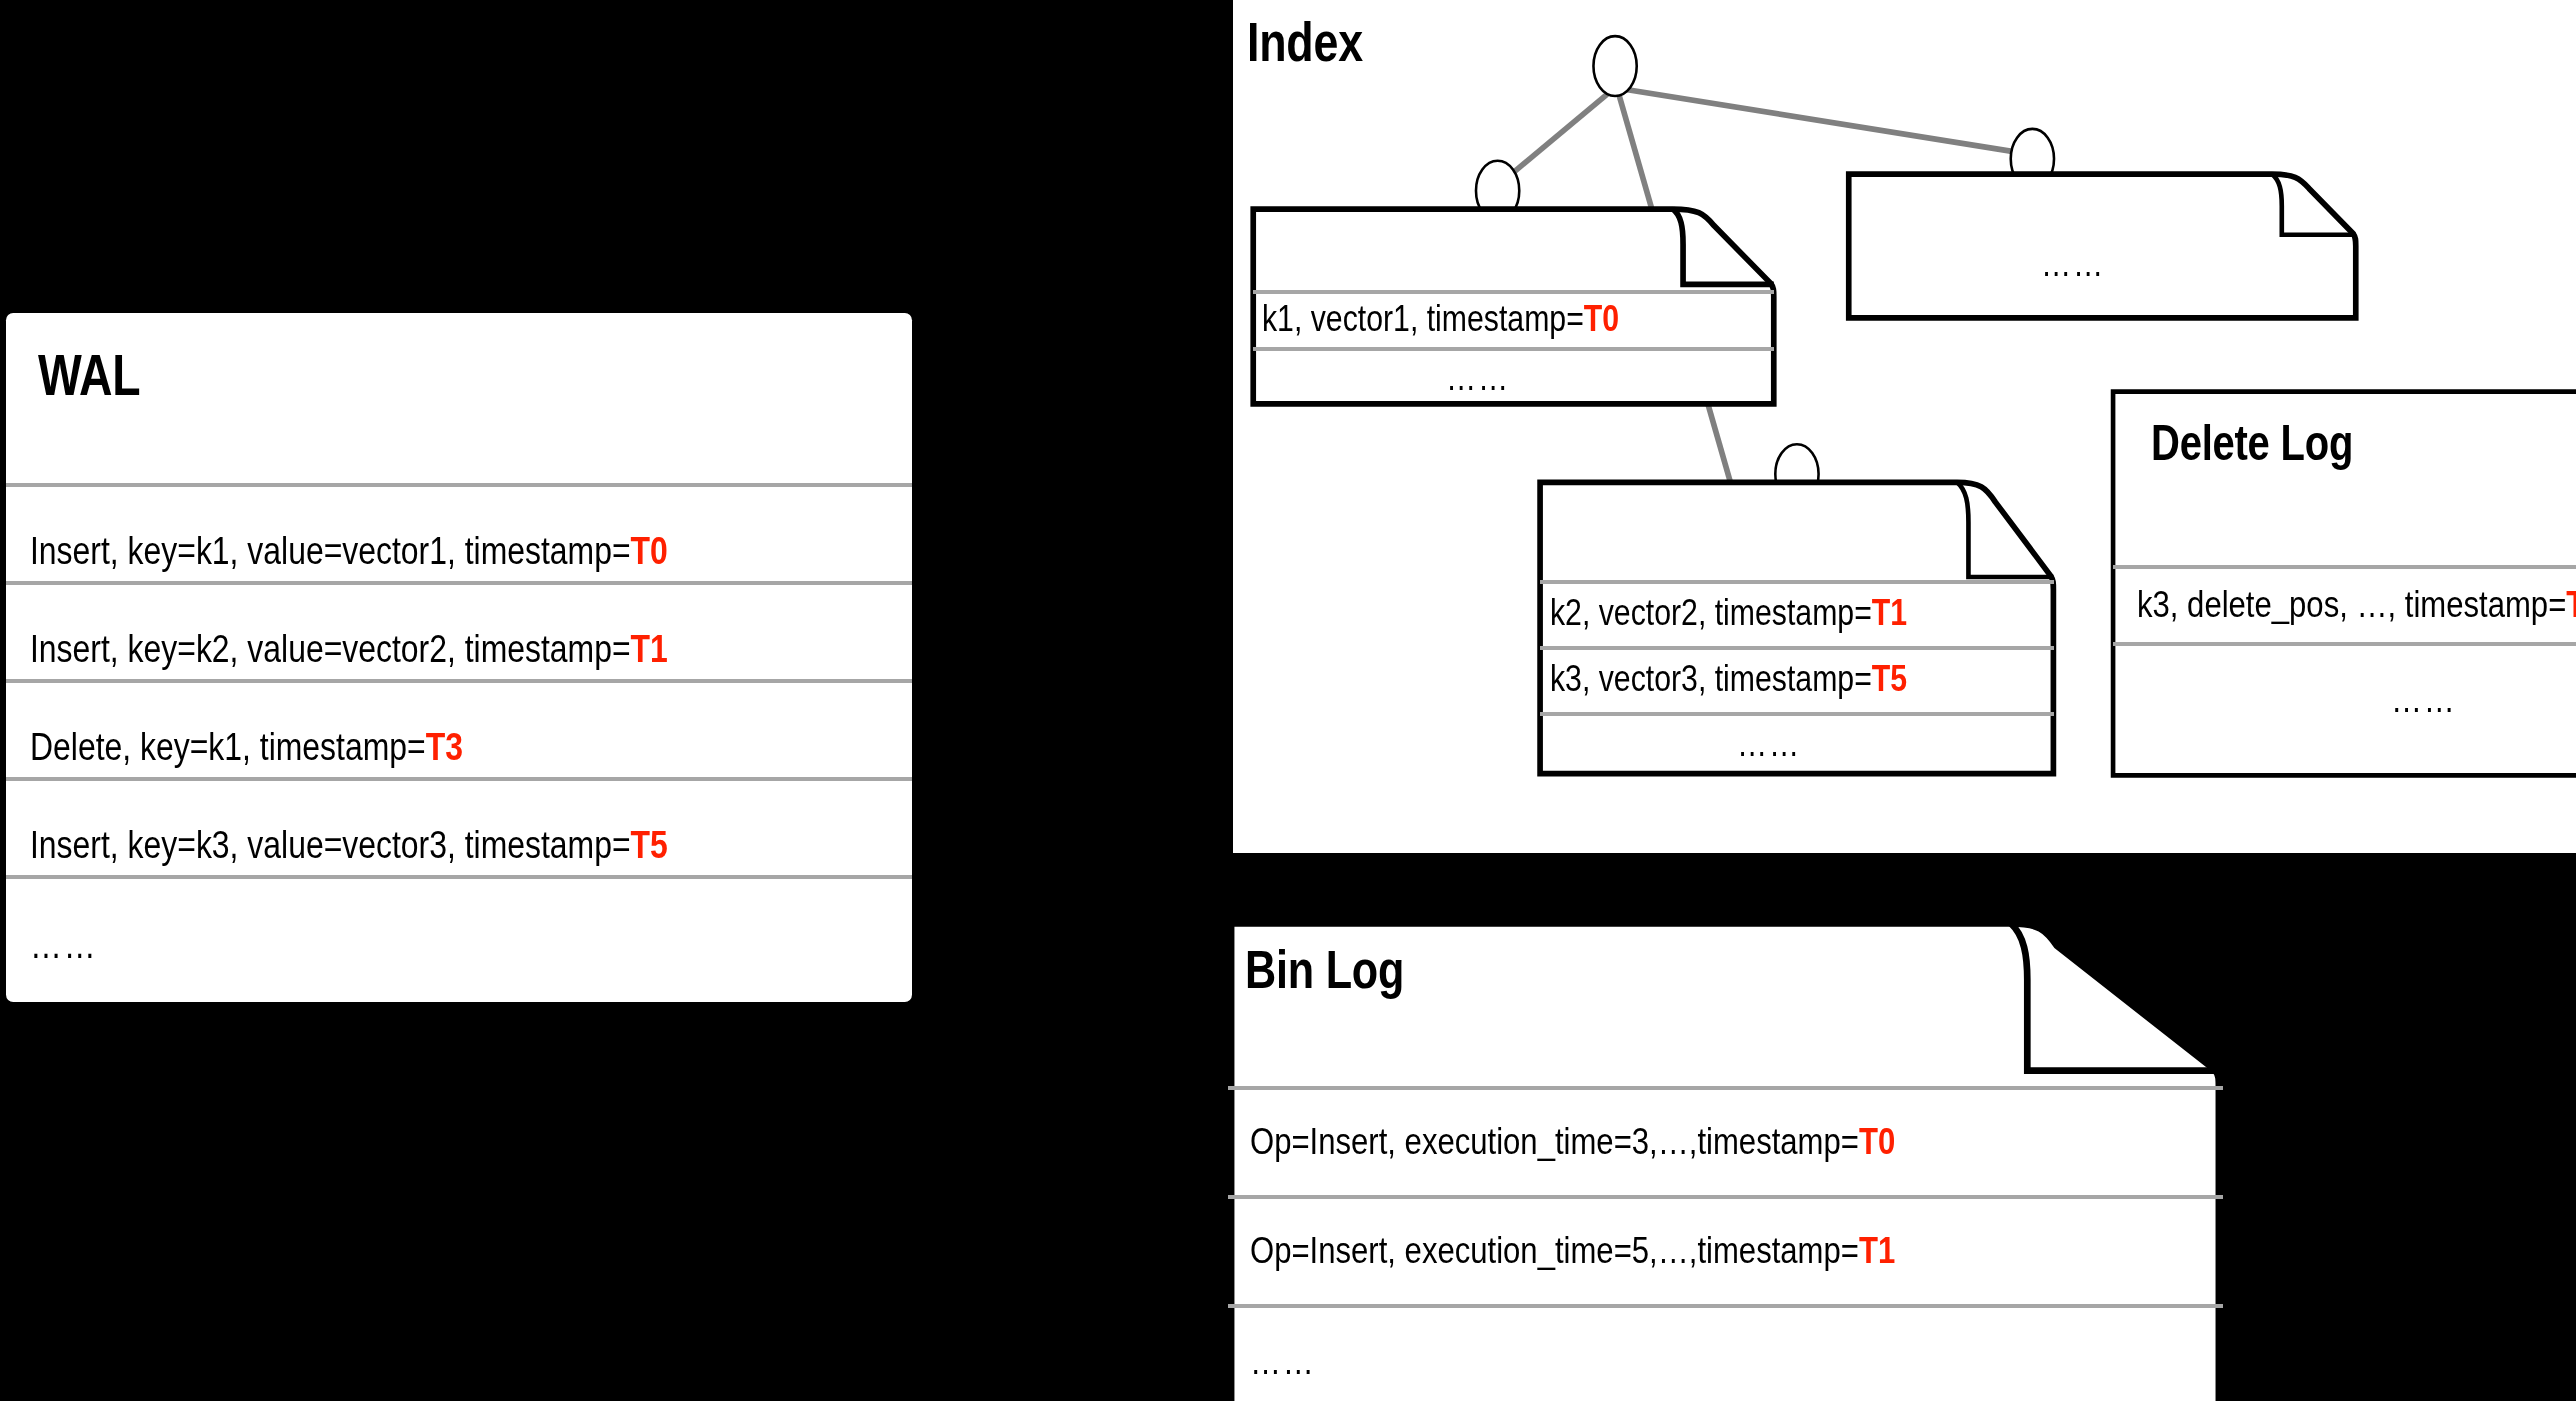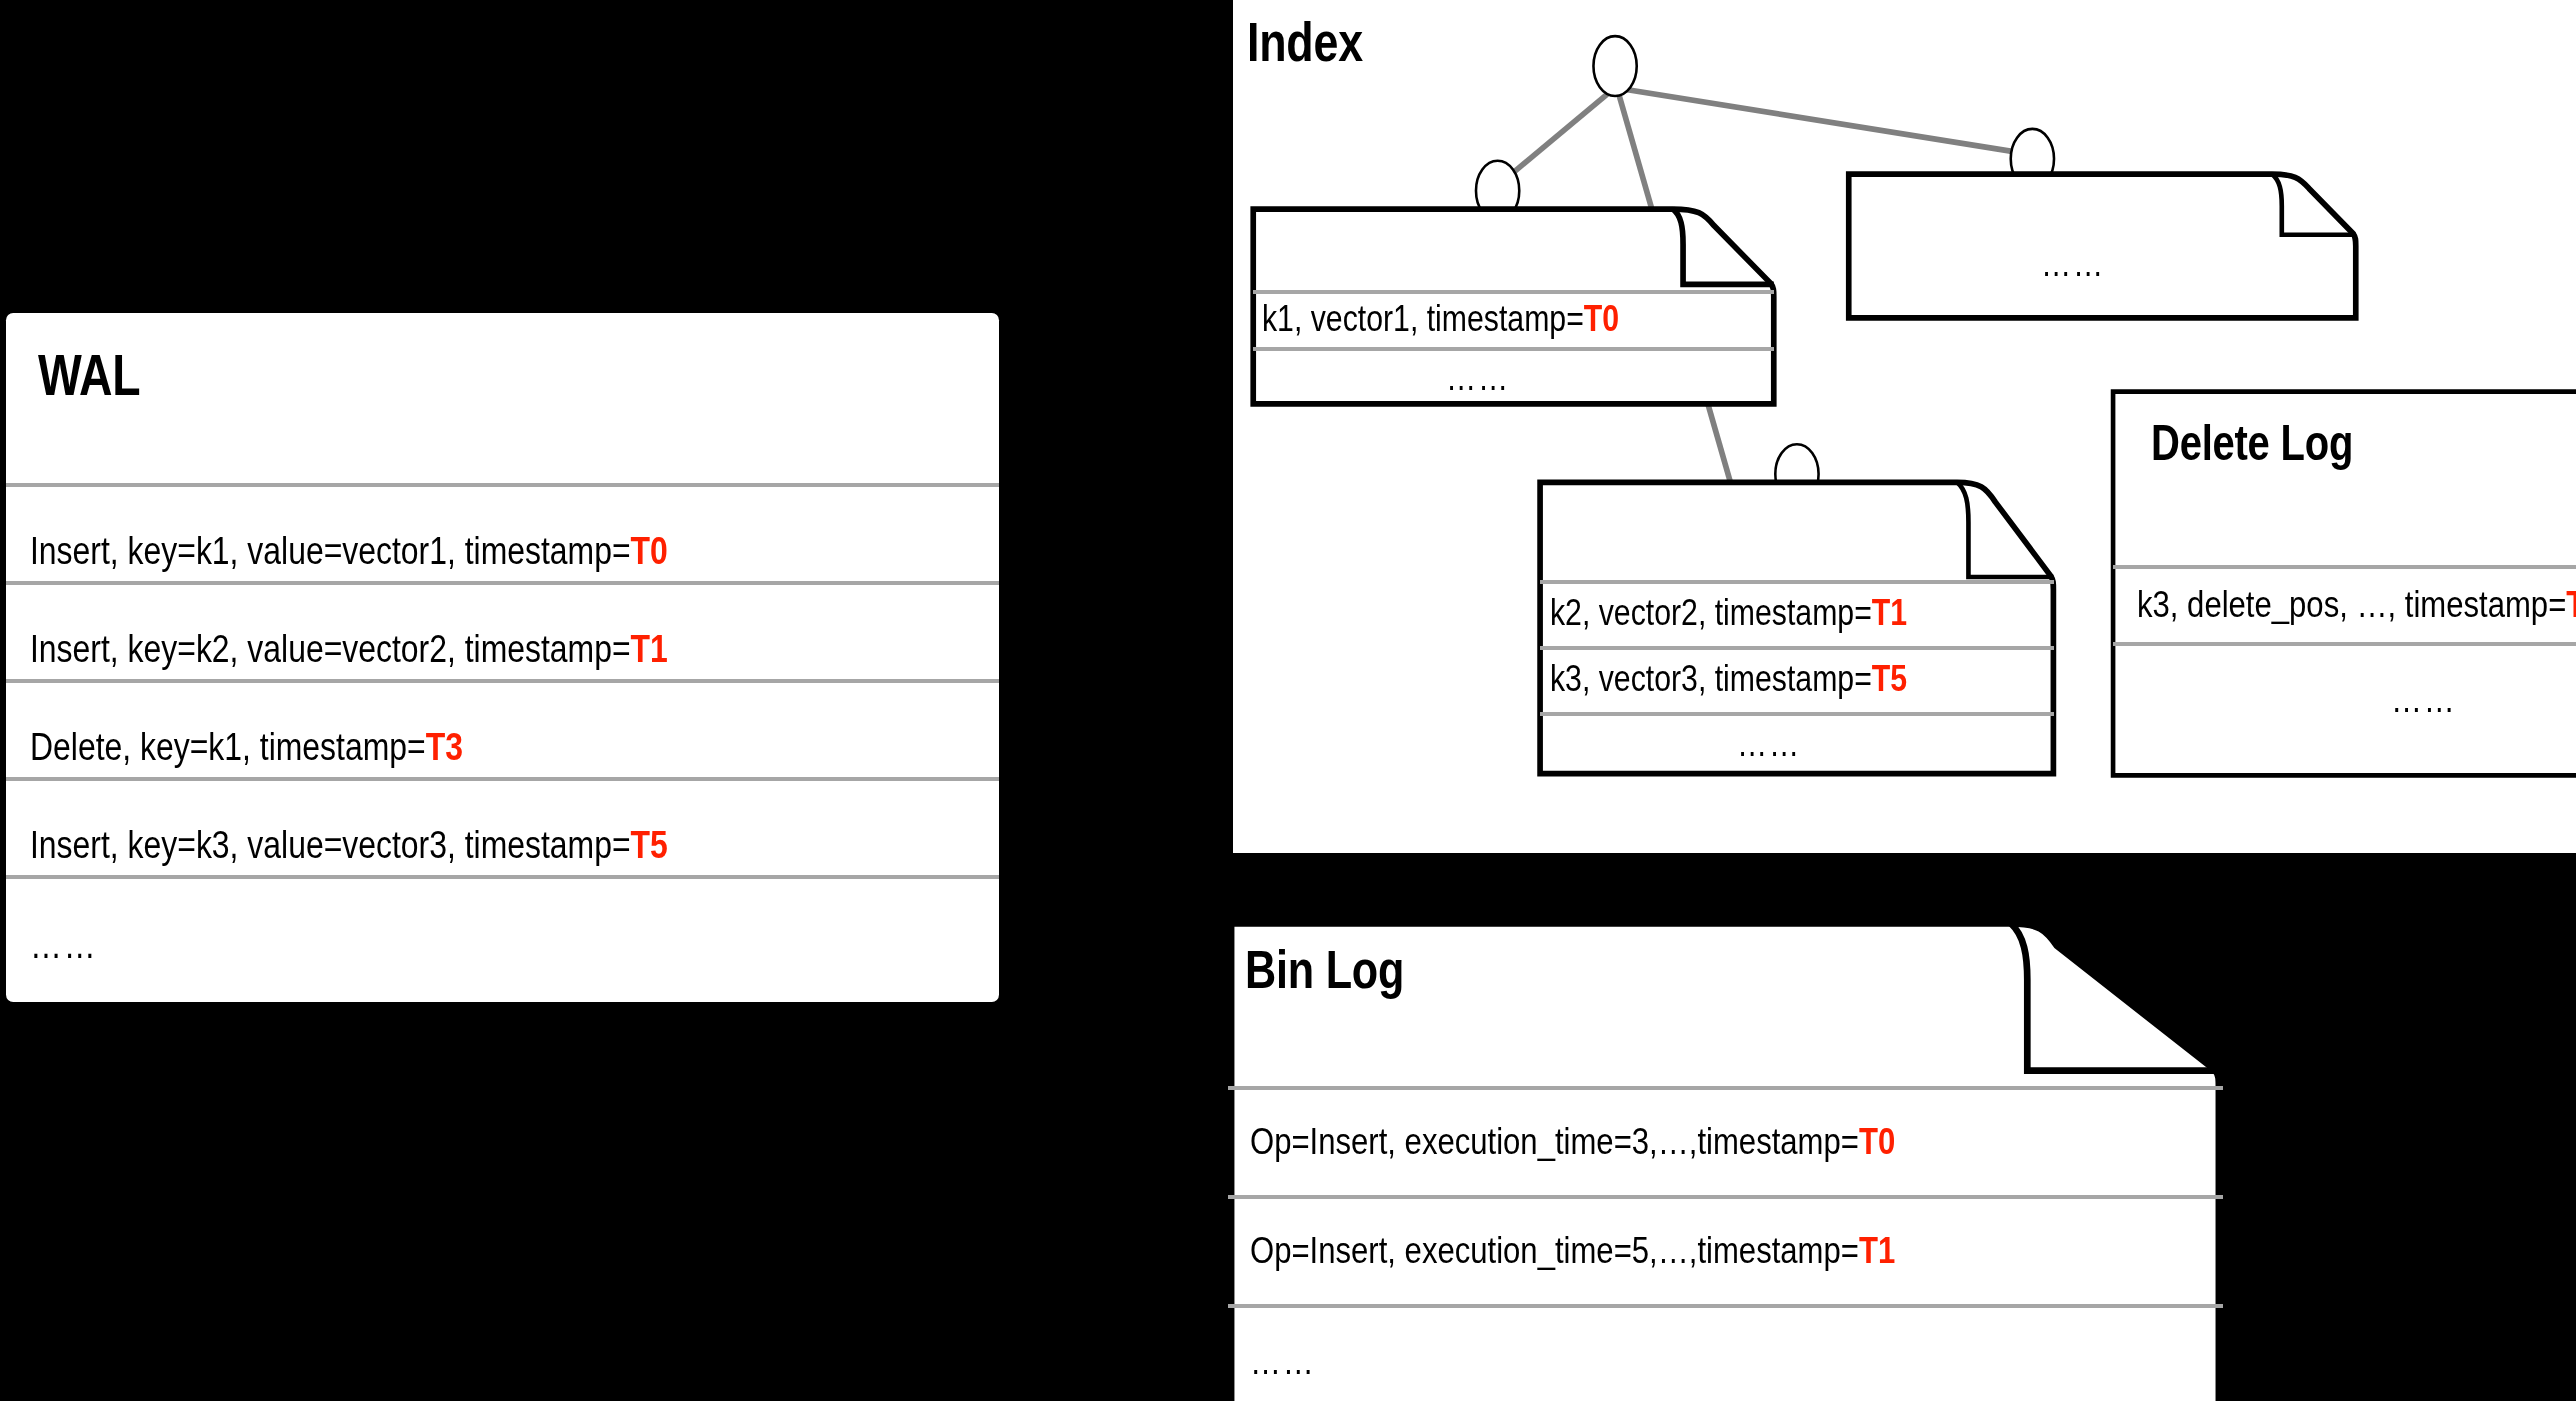--- a/index.html
+++ b/index.html
@@ -43,21 +43,21 @@
   .doccard .content{position:absolute;left:0;top:0;right:0;bottom:0;}
 
   
   #tree{position:absolute;left:0;top:0;width:2817px;height:1402px;pointer-events:none;}
 </style>
 </head>
 <body>
 
 <div id="stage">
 
-  <div class="panel rounded" style="left:6.2px;top:313px;width:993px;height:689px;">
+  <div class="panel rounded" style="left:6.2px;top:313px;width:906px;height:689px;">
     <div class="title" style="left:32px;top:33px;font-size:58px;">WAL</div>
 
     <div class="divider" style="top:170px;"></div>
     <div class="divider" style="top:268px;"></div>
     <div class="divider" style="top:366px;"></div>
     <div class="divider" style="top:464px;"></div>
     <div class="divider" style="top:562px;"></div>
 
     <div class="row-text" style="left:24px;top:219px;font-size:38px;">
       <span>Insert, key=k1, value=vector1, timestamp=</span><span class="ts">T0</span>

